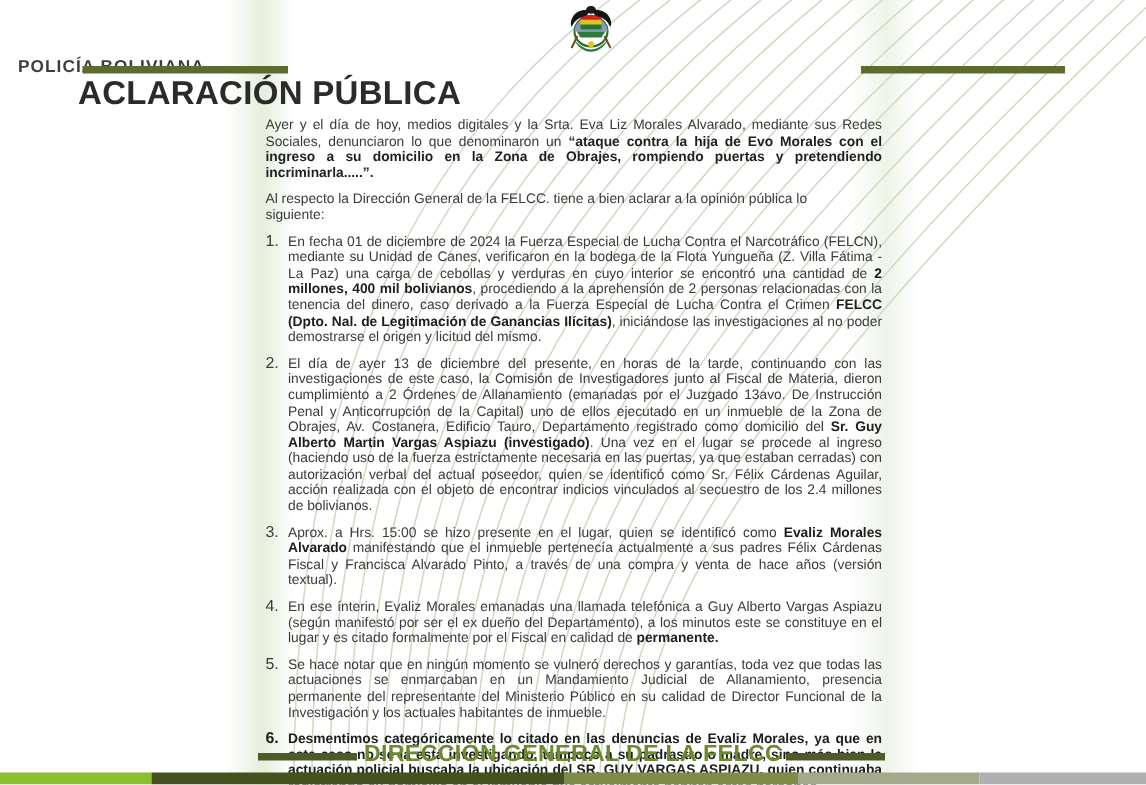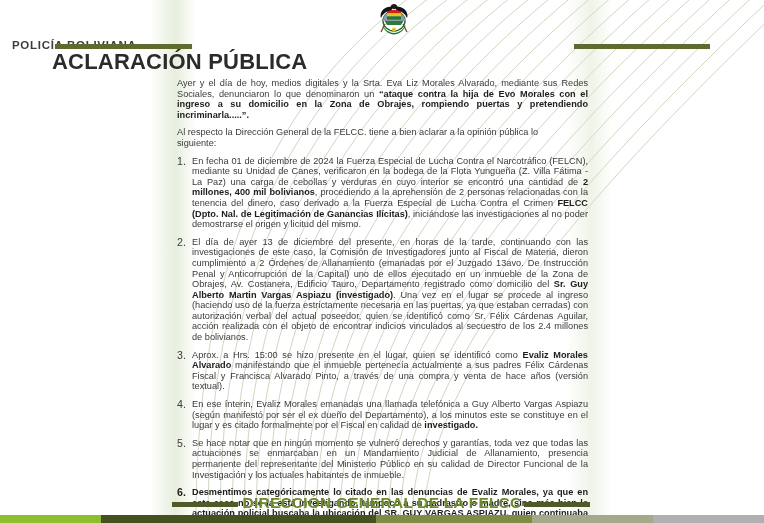--- a/index.html
+++ b/index.html
@@ -161,21 +161,21 @@
   <div id="content">
     <p class="lead">
       <span>Ayer y el día de hoy, medios digitales y la Srta. Eva Liz Morales Alvarado, mediante sus Redes Sociales, denunciaron lo que denominaron un </span><b>“ataque contra la hija de Evo Morales con el ingreso a su domicilio en la Zona de Obrajes, rompiendo puertas y pretendiendo incriminarla.....”.</b>
     </p>
     <p class="intro">Al respecto la Dirección General de la FELCC. tiene a bien aclarar a la opinión pública lo siguiente:</p>
 
     <ol id="items">
         <li><span class="num">1.</span><span>En fecha 01 de diciembre de 2024 la Fuerza Especial de Lucha Contra el Narcotráfico (FELCN), mediante su Unidad de Canes, verificaron en la bodega de la Flota Yungueña (Z. Villa Fátima - La Paz) una carga de cebollas y verduras en cuyo interior se encontró una cantidad de </span><b>2 millones, 400 mil bolivianos</b><span>, procediendo a la aprehensión de 2 personas relacionadas con la tenencia del dinero, caso derivado a la Fuerza Especial de Lucha Contra el Crimen </span><b>FELCC (Dpto. Nal. de Legitimación de Ganancias Ilícitas)</b><span>, iniciándose las investigaciones al no poder demostrarse el origen y licitud del mismo.</span></li>
         <li><span class="num">2.</span><span>El día de ayer 13 de diciembre del presente, en horas de la tarde, continuando con las investigaciones de este caso, la Comisión de Investigadores junto al Fiscal de Materia, dieron cumplimiento a 2 Órdenes de Allanamiento (emanadas por el Juzgado 13avo. De Instrucción Penal y Anticorrupción de la Capital) uno de ellos ejecutado en un inmueble de la Zona de Obrajes, Av. Costanera, Edificio Tauro, Departamento registrado como domicilio del </span><b>Sr. Guy Alberto Martin Vargas Aspiazu (investigado)</b><span>. Una vez en el lugar se procede al ingreso (haciendo uso de la fuerza estrictamente necesaria en las puertas, ya que estaban cerradas) con autorización verbal del actual poseedor, quien se identificó como Sr. Félix Cárdenas Aguilar, acción realizada con el objeto de encontrar indicios vinculados al secuestro de los 2.4 millones de bolivianos.</span></li>
         <li><span class="num">3.</span><span>Aprox. a Hrs. 15:00 se hizo presente en el lugar, quien se identificó como </span><b>Evaliz Morales Alvarado</b><span> manifestando que el inmueble pertenecía actualmente a sus padres Félix Cárdenas Fiscal y Francisca Alvarado Pinto, a través de una compra y venta de hace años (versión textual).</span></li>
-        <li><span class="num">4.</span><span>En ese ínterin, Evaliz Morales emanadas una llamada telefónica a Guy Alberto Vargas Aspiazu (según manifestó por ser el ex dueño del Departamento), a los minutos este se constituye en el lugar y es citado formalmente por el Fiscal en calidad de </span><b>investigado.</b></li>
+        <li><span class="num">4.</span><span>En ese ínterin, Evaliz Morales emanadas una llamada telefónica a Guy Alberto Vargas Aspiazu (según manifestó por ser el ex dueño del Departamento), a los minutos este se constituye en el lugar y es citado formalmente por el Fiscal en calidad de </span><b>permanente.</b></li>
         <li><span class="num">5.</span><span>Se hace notar que en ningún momento se vulneró derechos y garantías, toda vez que todas las actuaciones se enmarcaban en un Mandamiento Judicial de Allanamiento, presencia permanente del representante del Ministerio Público en su calidad de Director Funcional de la Investigación y los actuales habitantes de inmueble.</span></li>
         <li class="all-bold"><span class="num">6.</span><span>Desmentimos categóricamente lo citado en las denuncias de Evaliz Morales, ya que en este caso no se la está investigando, tampoco a su padrastro o madre, sino más bien la actuación policial buscaba la ubicación del SR. GUY VARGAS ASPIAZU, quien continuaba registrando su domicilio en el inmueble que actualmente habitan estas personas.</span></li>
         <li class="tight"><span class="num">7.</span><span>Las investigaciones continuarán en el marco de la transparencia contra quienes resultaren autores del delito de Legitimación de Ganancias Ilícitas.</span></li>
       </ol>
 
   </div>
 
   <div id="footer">
     <div class="fbar l"></div>
     <div class="flabel">DIRECCIÓN GENERAL DE LA FELCC</div>

